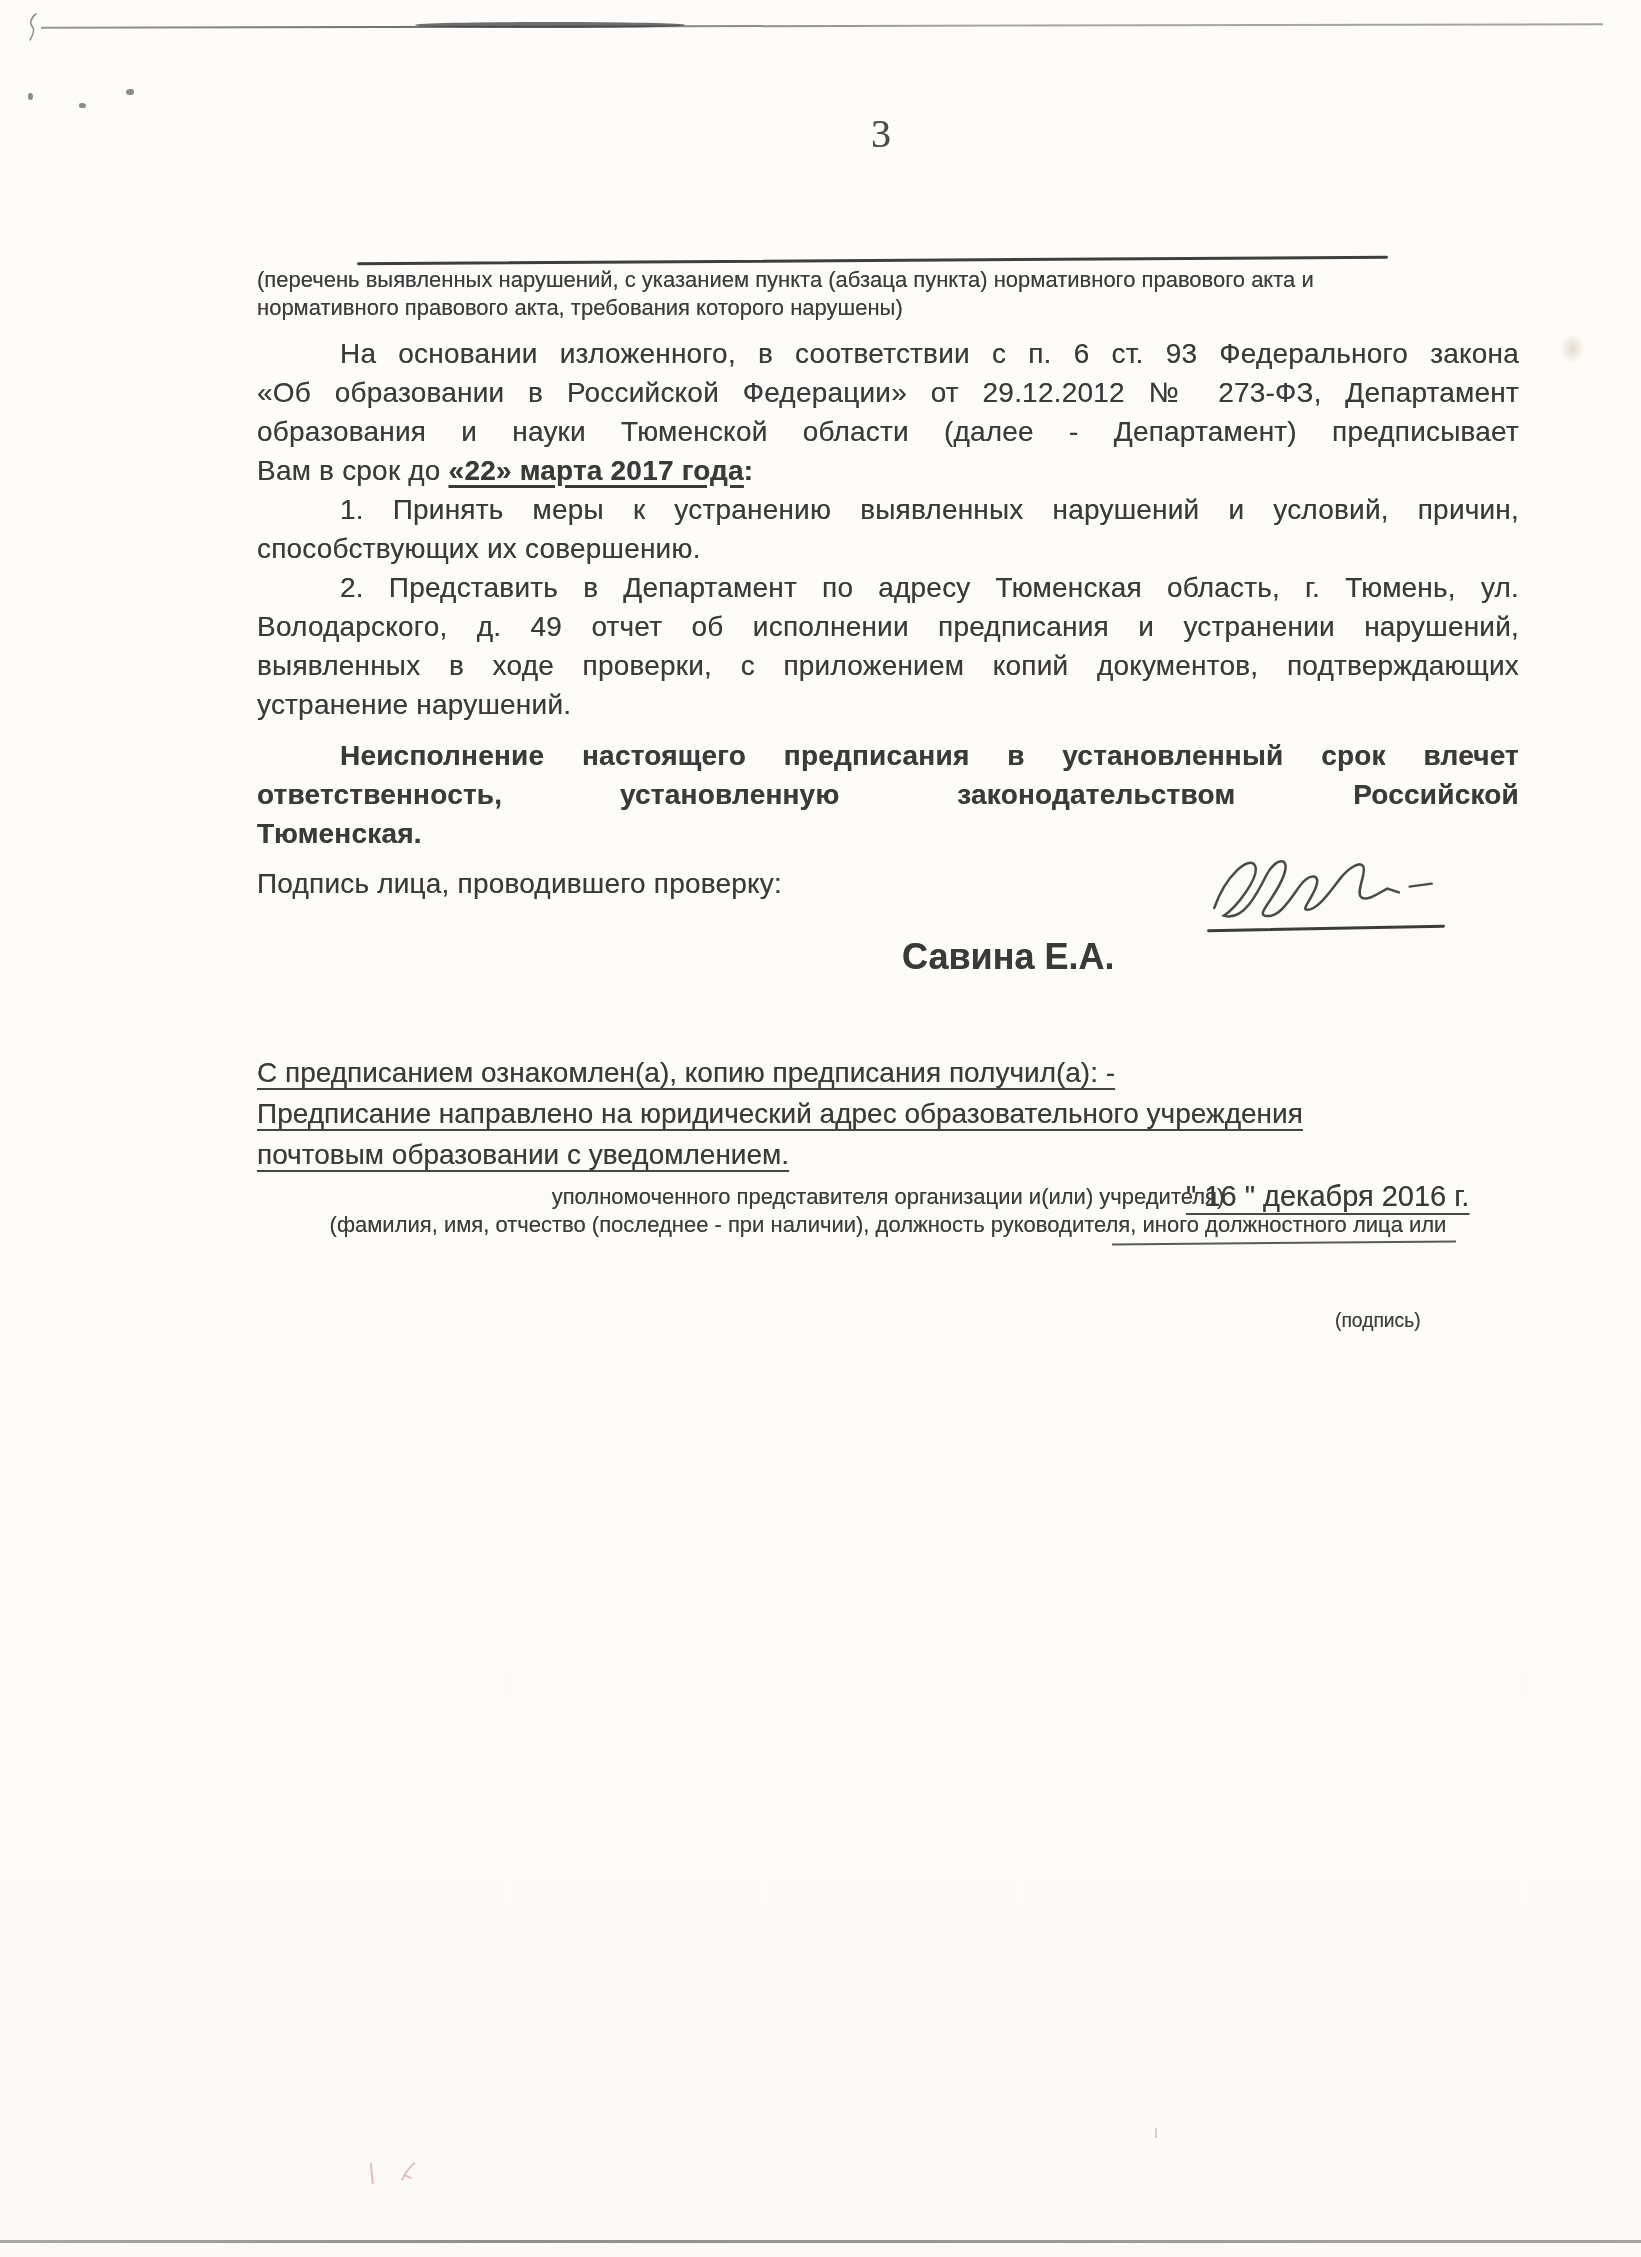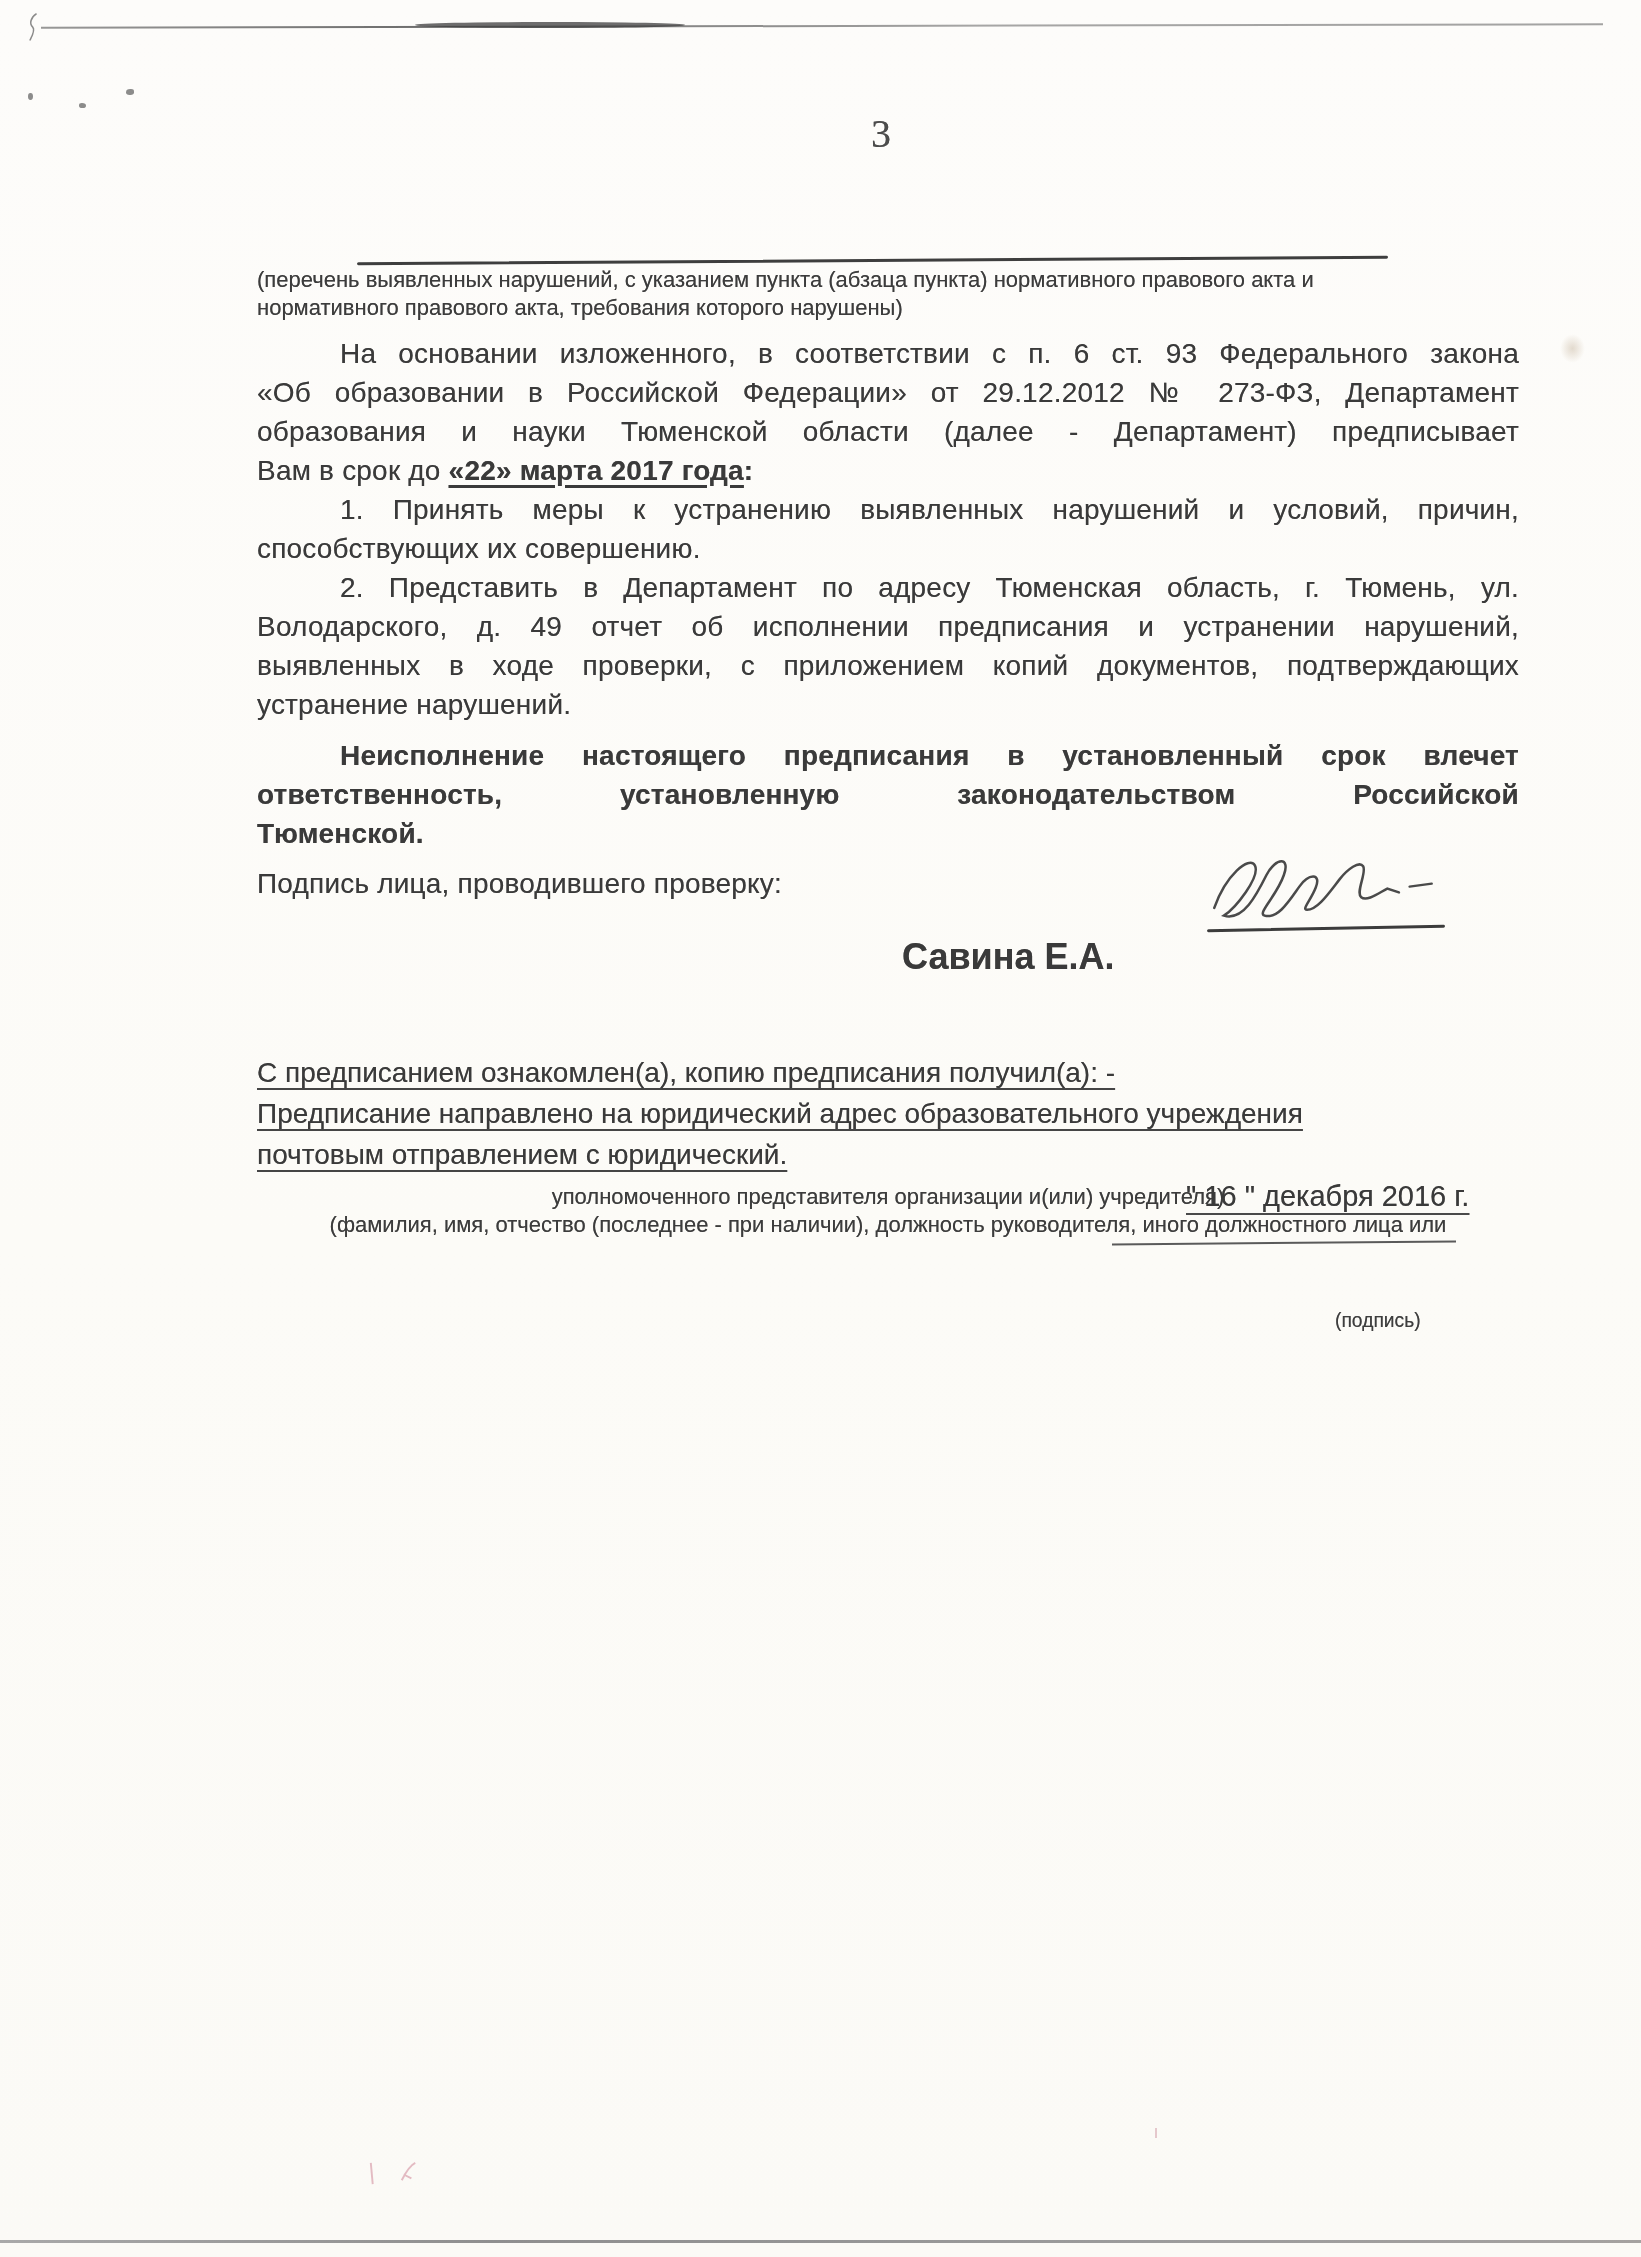--- a/index.html
+++ b/index.html
@@ -130,35 +130,35 @@
     <div class="line just">образования и науки Тюменской области (далее - Департамент) предписывает</div>
     <div class="line"><span>Вам в срок до </span><span class="deadline">«22» марта 2017 года</span><span class="bold">:</span></div>
     <div class="line just indent">1. Принять меры к устранению выявленных нарушений и условий, причин,</div>
     <div class="line">способствующих их совершению.</div>
     <div class="line just indent">2. Представить в Департамент по адресу Тюменская область, г. Тюмень, ул.</div>
     <div class="line just">Володарского, д. 49 отчет об исполнении предписания и устранении нарушений,</div>
     <div class="line just">выявленных в ходе проверки, с приложением копий документов, подтверждающих</div>
     <div class="line">устранение нарушений.</div>
     <div class="line just indent bold gap-before">Неисполнение настоящего предписания в установленный срок влечет</div>
     <div class="line just bold">ответственность, установленную законодательством Российской</div>
-    <div class="line bold">Тюменской.</div>
+    <div class="line bold">Тюменская.</div>
     <div class="line gap-before">Подпись лица, проводившего проверку:</div>
   </div>
 
   <div class="inspector-name soft">Савина Е.А.</div>
   <svg class="sig-svg" width="261" height="92" viewBox="0 0 270 95">
     <path d="M22,66 C34,32 58,12 64,22 C70,34 44,66 32,74 C52,80 66,52 76,32 C86,13 101,13 94,32 C87,53 66,72 74,74 C88,78 100,58 110,44 C120,30 133,30 127,45 C122,58 112,68 118,68 C129,68 141,50 152,36 C160,26 172,17 176,23 C180,29 168,50 174,55 C180,60 193,50 201,46 L213,50" stroke="#4a4a4a" stroke-width="2.6" fill="none" stroke-linecap="round"></path>
     <path d="M224,44 L247,41" stroke="#4a4a4a" stroke-width="2.4" fill="none" stroke-linecap="round"></path>
   </svg>
   <div class="sig-line"></div>
 
   <div class="ack soft">
     <div class="line"><span class="u">С предписанием ознакомлен(а), копию предписания получил(а): -</span></div>
     <div class="line"><span class="u">Предписание направлено на юридический адрес образовательного учреждения</span></div>
-    <div class="line"><span class="u">почтовым отправлением с юридический.</span></div>
+    <div class="line"><span class="u">почтовым образовании с уведомлением.</span></div>
     <div class="ack-captions">
       <div class="caption-text">уполномоченного представителя организации и(или) учредителя)</div>
       <div class="caption-text">(фамилия, имя, отчество (последнее - при наличии), должность руководителя, иного должностного лица или</div>
     </div>
   </div>
 
   <div class="date-line soft"><span class="u">" 16 " декабря  2016 г.</span></div>
   <div class="blank-sign-line"></div>
   <div class="podpis-caption soft">(подпись)</div>
 

